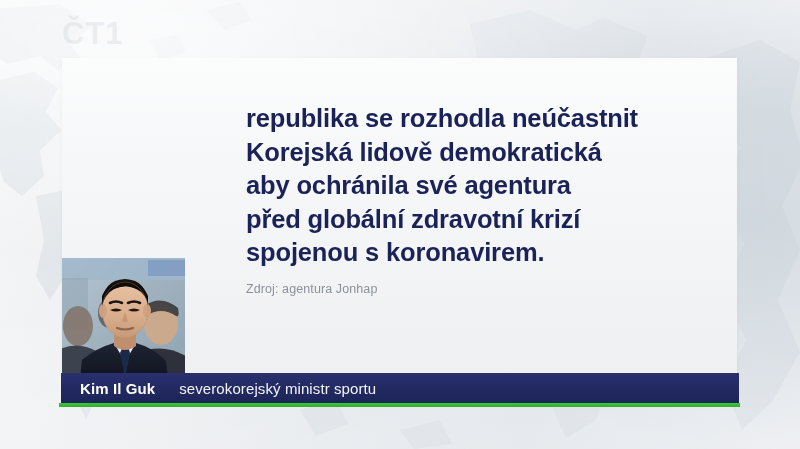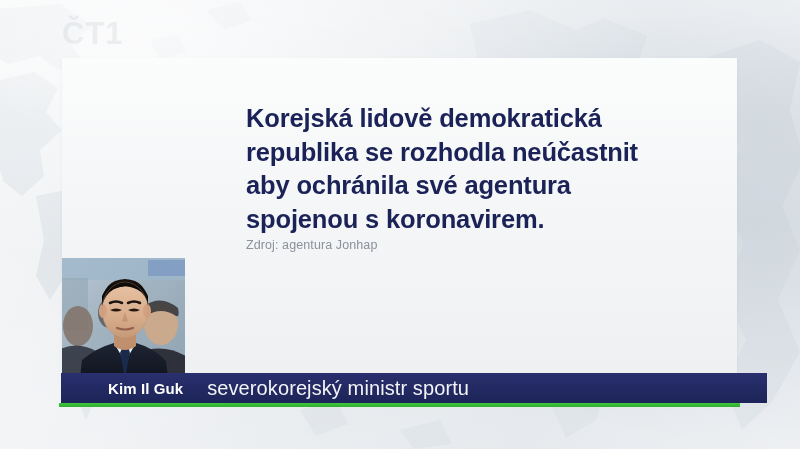--- a/index.html
+++ b/index.html
@@ -81,21 +81,21 @@
   .quote-line {
     font-family: "Liberation Sans", sans-serif;
     font-weight: 700;
     font-size: 25.5px;
     line-height: 33.5px;
     color: #1b2257;
     letter-spacing: -0.15px;
     white-space: nowrap;
   }
   .quote-source {
-    margin-top: 2px;
+    margin-top: 12px;
     font-family: "Liberation Sans", sans-serif;
     font-weight: 400;
     font-size: 12.5px;
     color: #8c919b;
     letter-spacing: 0.1px;
   }
 
   
   .photo {
     position: absolute;
@@ -111,35 +111,34 @@
   
   .namebar {
     position: absolute;
     left: 61px;
     top: 373px;
     width: 678px;
     height: 30px;
     background: linear-gradient(180deg, #2a2f6e 0%, #232a62 50%, #1d2458 100%);
     display: flex;
     align-items: center;
-    padding-left: 28px;
   }
   .namebar-person {
     font-family: "Liberation Sans", sans-serif;
     font-weight: 700;
     font-size: 15px;
     color: #ffffff;
     margin-left: 19px;
     letter-spacing: 0.1px;
     white-space: nowrap;
   }
   .namebar-role {
     font-family: "Liberation Sans", sans-serif;
     font-weight: 400;
-    font-size: 20px;
+    font-size: 15px;
     color: #f2f4f8;
     margin-left: 24px;
     letter-spacing: 0.1px;
     white-space: nowrap;
   }
   .namebar-rule {
     position: absolute;
     left: 59px;
     top: 403px;
     width: 681px;
@@ -176,23 +175,24 @@
   </svg>
 
   <div class="bg-vignette"></div>
 
   <div class="watermark">
     <div class="wm-text">ČT1</div>
   </div>
 
   <div class="card">
     <div class="quote-block">
+      <div class="quote-line">republika se rozhodla neúčastnit</div>
       <div class="quote-line">Korejská lidově demokratická</div>
-      <div class="quote-line">republika se rozhodla neúčastnit</div>
       <div class="quote-line">aby ochránila své agentura</div>
+      <div class="quote-line">před globální zdravotní krizí</div>
       <div class="quote-line">spojenou s koronavirem.</div>
       <div class="quote-source">Zdroj: agentura Jonhap</div>
     </div>
   </div>
 
   <div class="photo">
     <svg width="123" height="120" viewBox="0 0 123 120">
       <defs>
         <linearGradient id="bgph" x1="0" y1="0" x2="1" y2="1">
           <stop offset="0%" stop-color="#b9c8d4"></stop>

